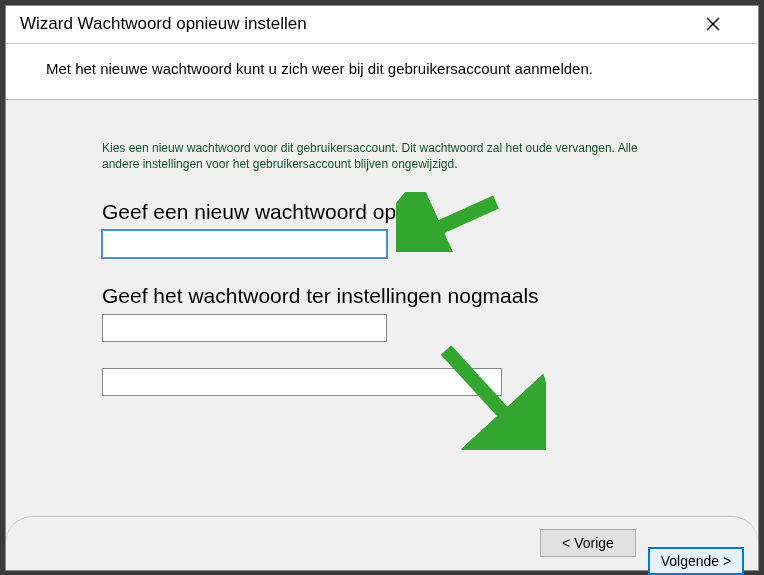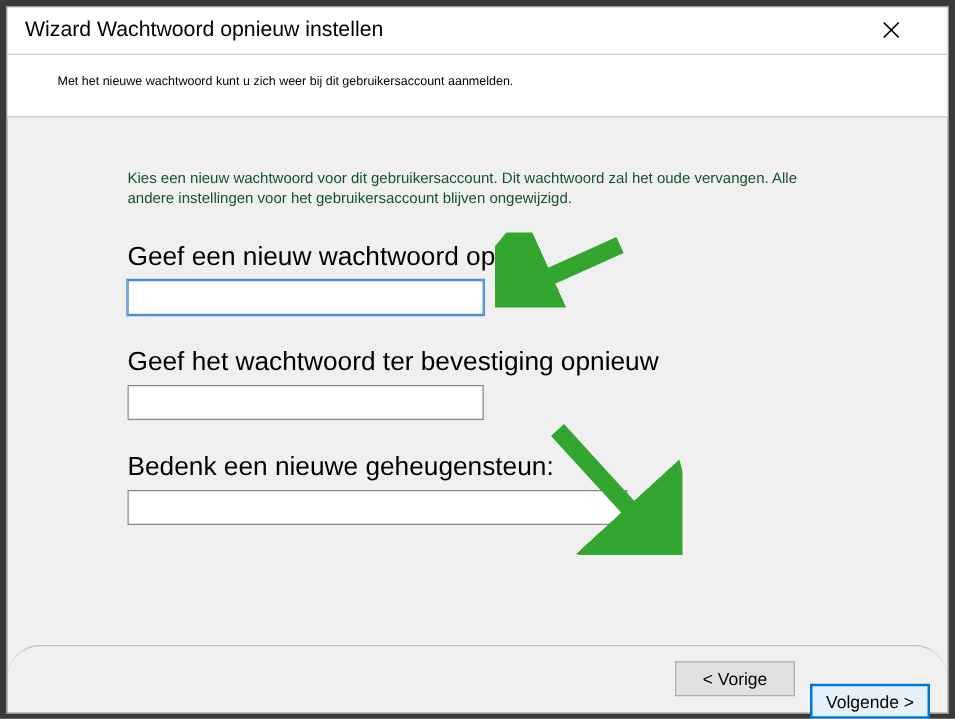--- a/index.html
+++ b/index.html
@@ -35,21 +35,21 @@
     .titlebar .close svg { width: 14px; height: 14px; }
     .header {
       background: #fff;
       padding: 14px 24px 22px 24px;
       border-bottom: 1px solid #bdbdbd;
     }
     .header .heading {
       font-size: 16px; font-weight: bold; color: #000;
     }
     .header .subheading {
-      font-size: 10px; color: #000; margin-top: 2px; padding-left: 16px;
+      font-size: 15px; color: #000; margin-top: 2px; padding-left: 16px;
     }
     .content {
       flex: 1;
       padding: 40px 28px 10px 96px;
       position: relative;
     }
     .intro {
       font-size: 12px; color: #14532d; line-height: 1.35;
       max-width: 560px; margin-bottom: 28px;
     }
@@ -119,24 +119,23 @@
   <div class="header">
     <div class="subheading">Met het nieuwe wachtwoord kunt u zich weer bij dit gebruikersaccount aanmelden.</div>
   </div>
 
   <div class="content">
     <p class="intro">Kies een nieuw wachtwoord voor dit gebruikersaccount. Dit wachtwoord zal het oude vervangen. Alle andere instellingen voor het gebruikersaccount blijven ongewijzigd.</p>
 
     <label class="field-label">Geef een nieuw wachtwoord op:</label>
     <input type="password" class="text-input focused" value="" style="">
 
-    <label class="field-label">Geef het wachtwoord ter bevestiging opnieuw</label>
+    <label class="field-label">Geef het wachtwoord ter instellingen nogmaals</label>
     <input type="password" class="text-input" value="" style="">
 
-    <label class="field-label">Bedenk een nieuwe geheugensteun:</label>
     <input type="text" class="hint-input" value="" style="">
 
     <svg class="arrow" style="left:390px; top:92px;" width="110" height="60" viewBox="0 0 110 60">
       <defs>
         <marker id="ah1" markerWidth="8" markerHeight="8" refX="2" refY="4" orient="auto">
           <polygon points="0,0 8,4 0,8" fill="#33a62f"></polygon>
         </marker>
       </defs>
       <line x1="100" y1="10" x2="20" y2="46" stroke="#33a62f" stroke-width="14" marker-end="url(#ah1)"></line>
     </svg>

